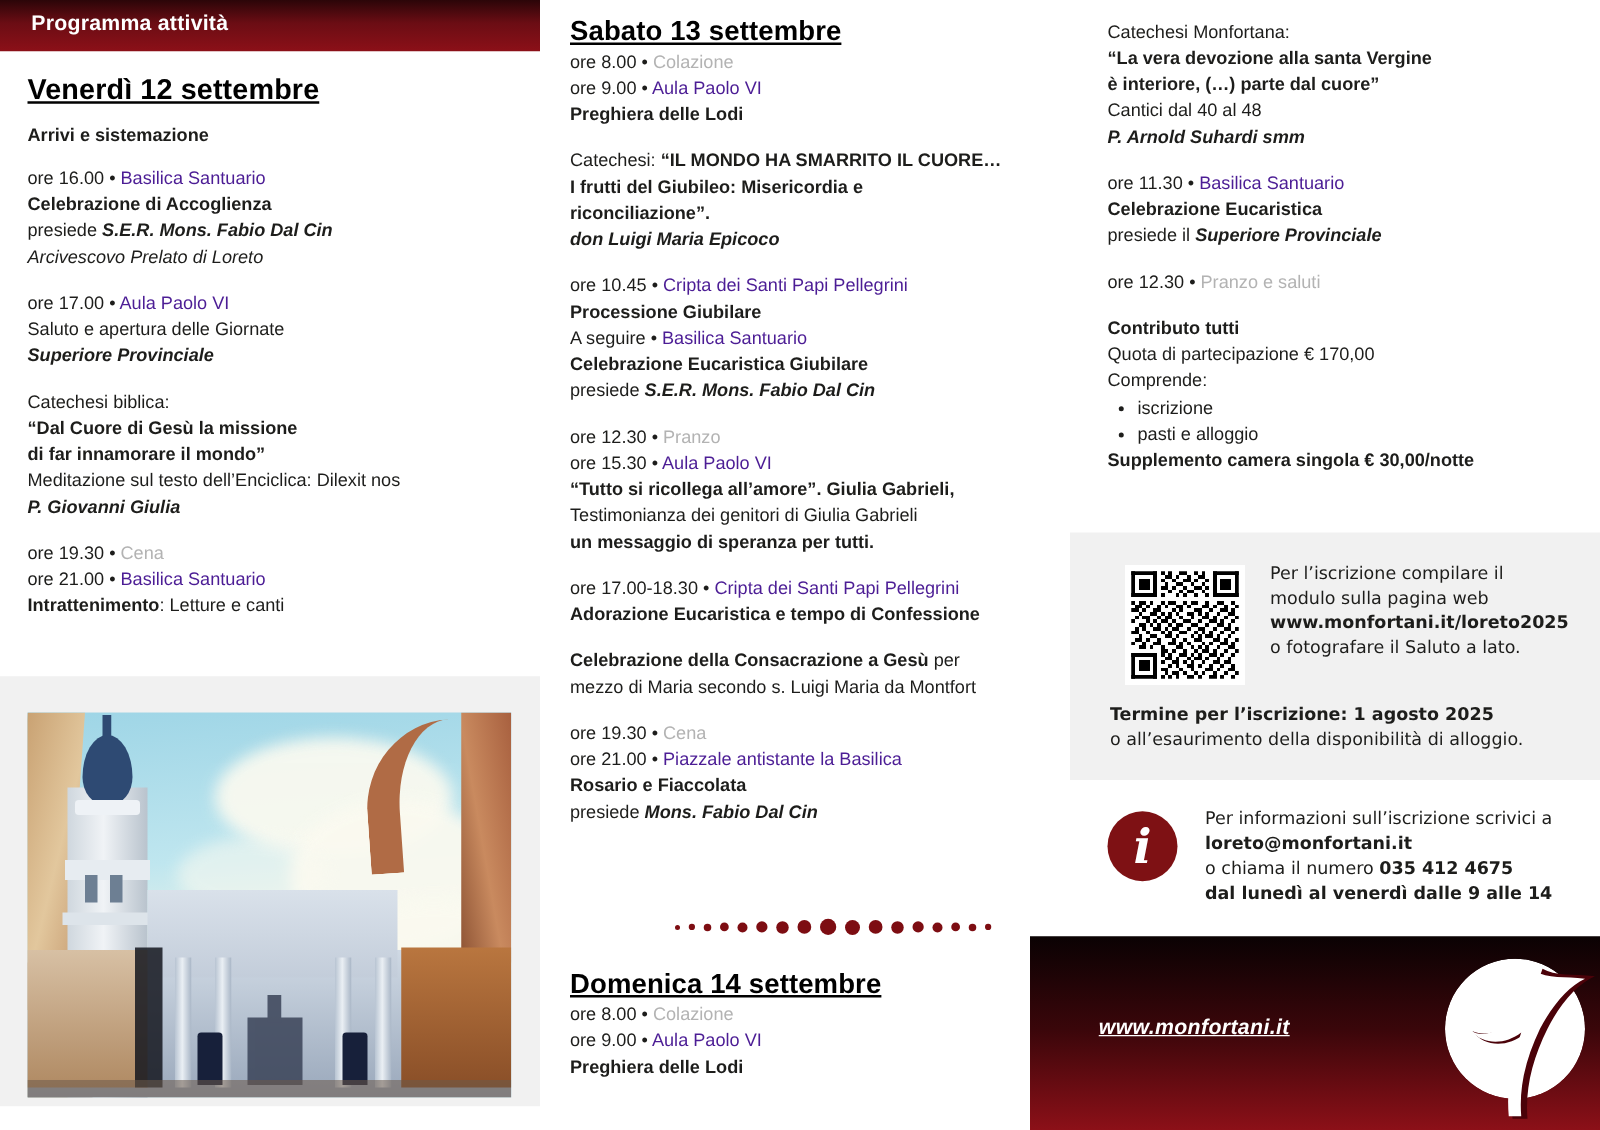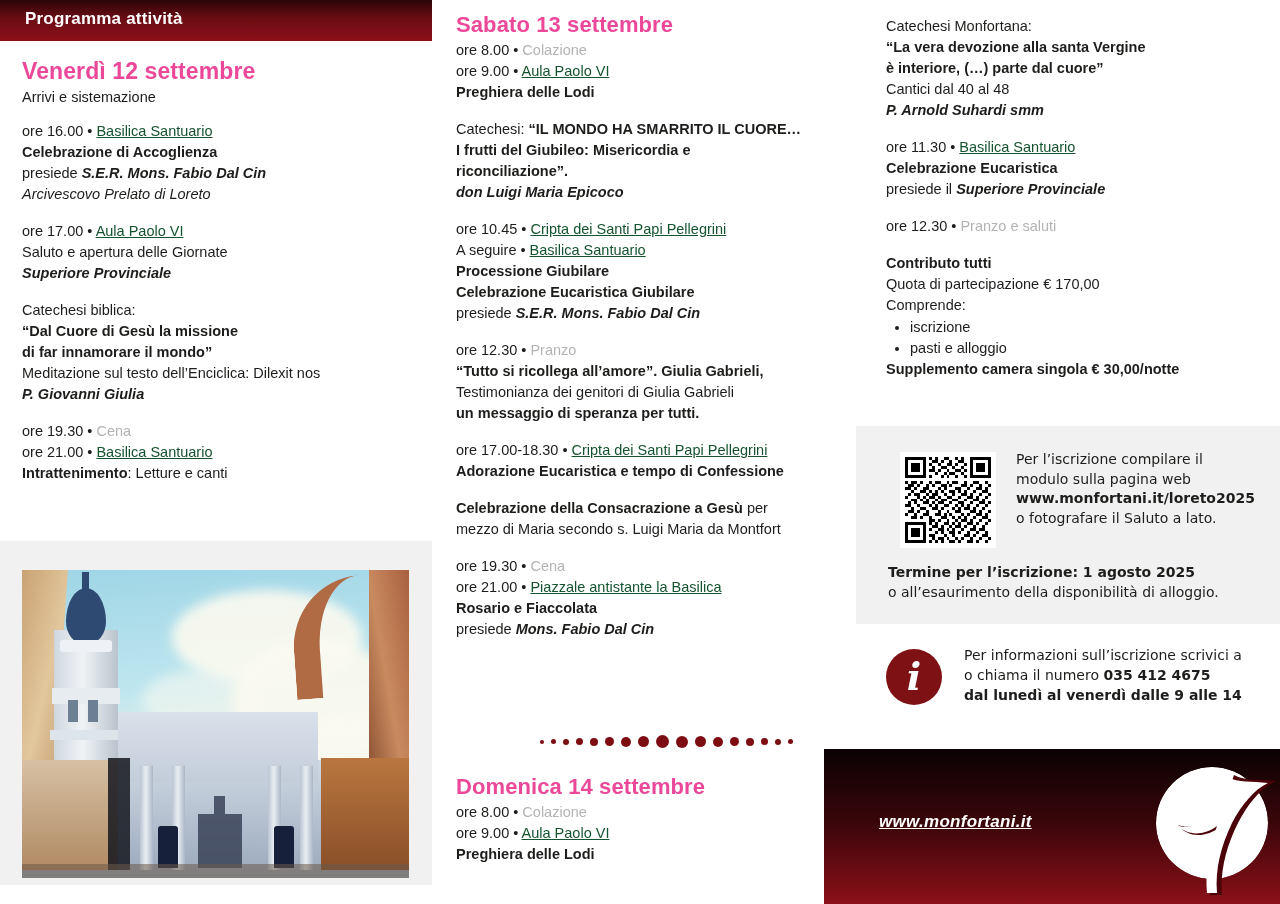--- a/index.html
+++ b/index.html
@@ -75,28 +75,28 @@
     background:linear-gradient(180deg,#d7c0a4,#b08a63);}
   .photo .arc-r{position:absolute;right:0;bottom:8px;width:88px;height:112px;
     background:linear-gradient(180deg,#b9763f,#8a4f28);}
   .photo .door{position:absolute;bottom:10px;width:20px;height:42px;background:#17203a;border-radius:3px 3px 0 0;}
   .photo .fount{position:absolute;left:176px;bottom:10px;width:44px;height:54px;background:#3a4358;opacity:.85;}
   .photo .fount:before{content:"";position:absolute;left:16px;top:-18px;width:11px;height:22px;background:#3a4358;}
   .photo .shadowbar{position:absolute;left:0;bottom:0;width:387px;height:14px;background:#6b5a4a;opacity:.55;}
   .photo .darkcol{position:absolute;left:86px;bottom:8px;width:22px;height:112px;background:#14161f;opacity:.85;}
 
   
-  .day{color:#ec4899;font-size:23px;font-weight:bold;margin:0 0 2px 0;letter-spacing:.1px;}
+  .day{color:#000000;font-size:23px;font-weight:bold;margin:0 0 2px 0;letter-spacing:.1px;text-decoration:underline;}
   .day.mid{font-size:22px;}
-  .sub{font-weight:normal;font-size:14.5px;margin:4px 0 0 0;}
+  .sub{font-weight:bold;font-size:14.5px;margin:16px 0 0 0;}
   .ln{font-size:14.5px;line-height:21px;margin:0;}
   .b{font-weight:bold;}
   .i{font-style:italic;}
   .bi{font-weight:bold;font-style:italic;}
-  .venue{color:#14532d;text-decoration:underline;}
+  .venue{color:#4c1d95;}
   .meal{color:#b3b3b3;}
   .blk{margin-top:16px;}
   ul.incl{margin:1px 0 0 0;padding-left:24px;}
   ul.incl li{font-size:14.5px;line-height:21px;}
 
   
   .graybox{
     position:absolute;left:-30px;top:426px;width:424px;height:198px;background:#f1f1f1;
   }
   .qr-wrap{position:absolute;left:44px;top:26px;width:96px;height:96px;background:#fff;padding:5px;box-sizing:border-box;}
@@ -247,31 +247,36 @@
         <p class="ln b">riconciliazione”.</p>
         <p class="ln bi">don Luigi Maria Epicoco</p>
       </div>
 
       <div class="blk">
         <p class="ln">
           <span>ore 10.45</span>
           <span>•</span>
           <span class="venue">Cripta dei Santi Papi Pellegrini</span>
         </p>
+        <p class="ln b">Processione Giubilare</p>
         <p class="ln"><span>A seguire </span><span>•</span> <span class="venue">Basilica Santuario</span></p>
-        <p class="ln b">Processione Giubilare</p>
         <p class="ln b">Celebrazione Eucaristica Giubilare</p>
         <p class="ln"><span>presiede </span><span class="bi">S.E.R. Mons. Fabio Dal Cin</span></p>
       </div>
 
       <div class="blk">
         <p class="ln">
           <span>ore 12.30</span>
           <span>•</span>
           <span class="meal">Pranzo</span>
+        </p>
+        <p class="ln">
+          <span>ore 15.30</span>
+          <span>•</span>
+          <span class="venue">Aula Paolo VI</span>
         </p>
         <p class="ln b">“Tutto si ricollega all’amore”. Giulia Gabrieli,</p>
         <p class="ln">Testimonianza dei genitori di Giulia Gabrieli</p>
         <p class="ln b">un messaggio di speranza per tutti.</p>
       </div>
 
       <div class="blk">
         <p class="ln">
           <span>ore 17.00-18.30</span>
           <span>•</span>
@@ -624,20 +629,21 @@
       <div class="term">
         <div class="b">Termine per l’iscrizione: 1 agosto 2025</div>
         <div>o all’esaurimento della disponibilità di alloggio.</div>
       </div>
     </div>
 
     <div class="infoblock">
       <div class="info-icon">i</div>
       <div class="info-txt">
         <div>Per informazioni sull’iscrizione scrivici a</div>
+        <div class="b">loreto@monfortani.it</div>
         <div><span>o chiama il numero </span><span class="b">035 412 4675</span></div>
         <div class="b">dal lunedì al venerdì dalle 9 alle 14</div>
       </div>
     </div>
   </div>
 
   <div class="footer">
     <a class="footer-url" href="#">www.monfortani.it</a>
     <svg class="logo" viewBox="0 0 140 140">
       <defs>

